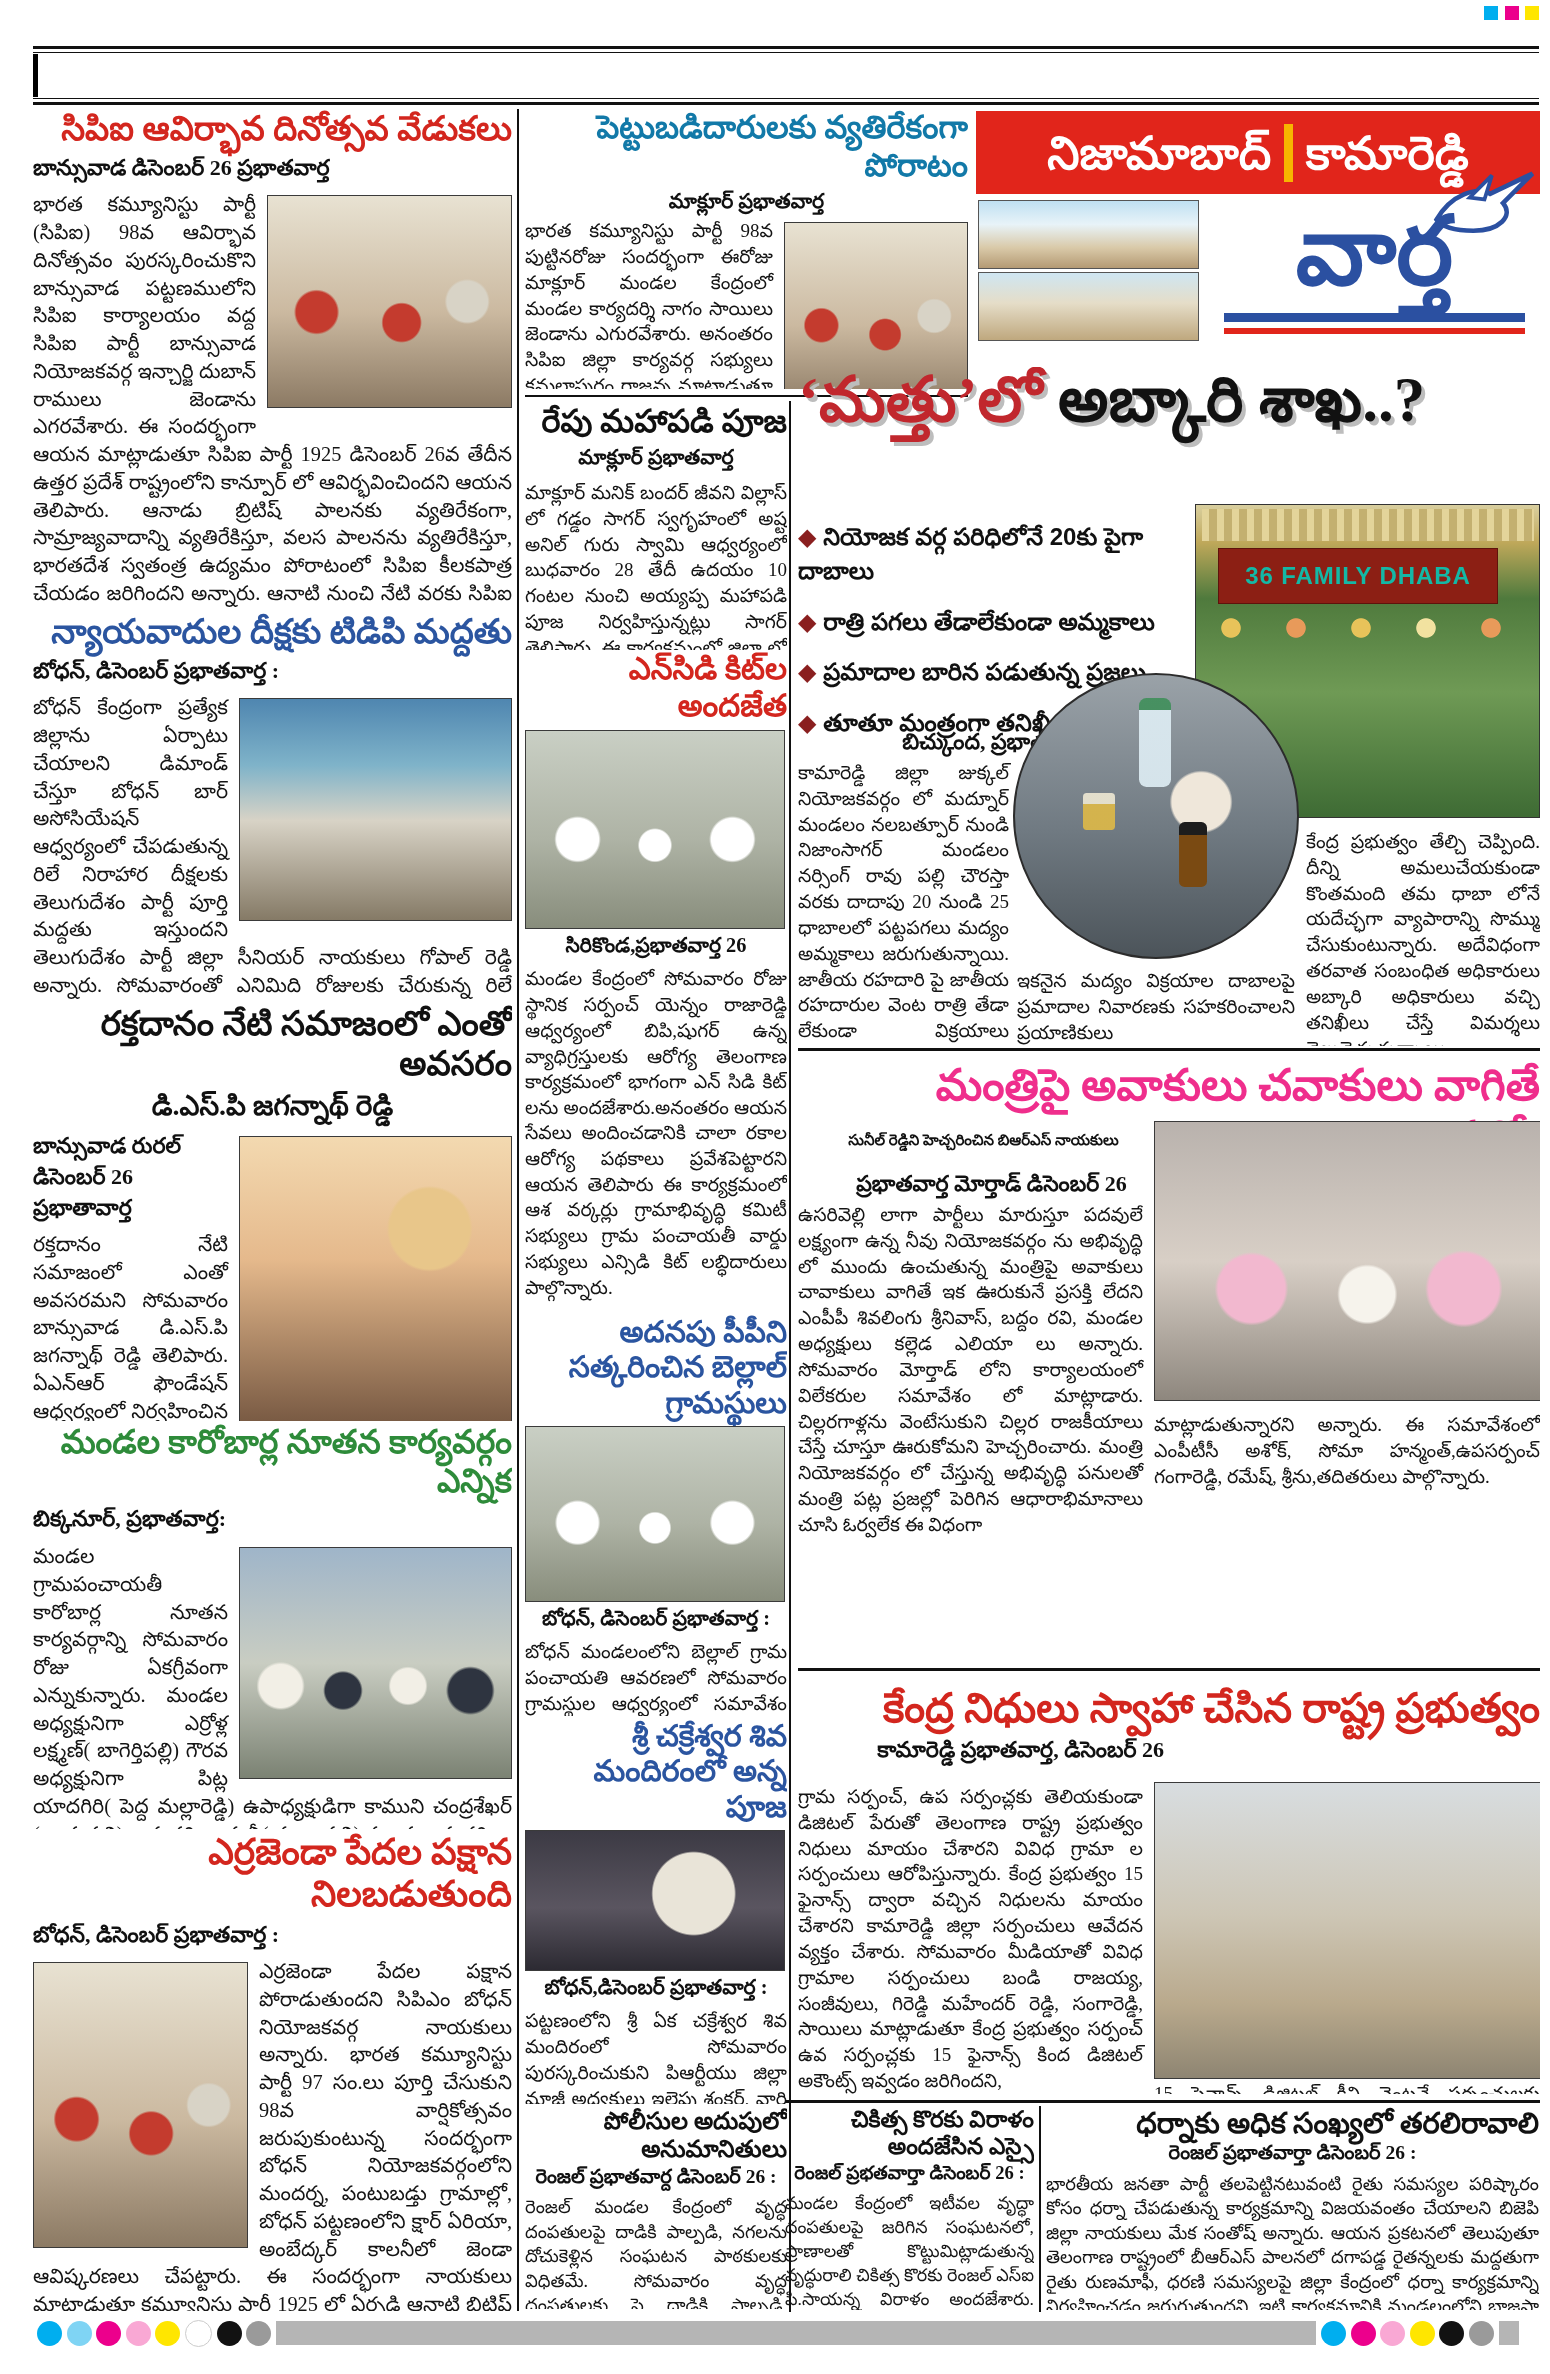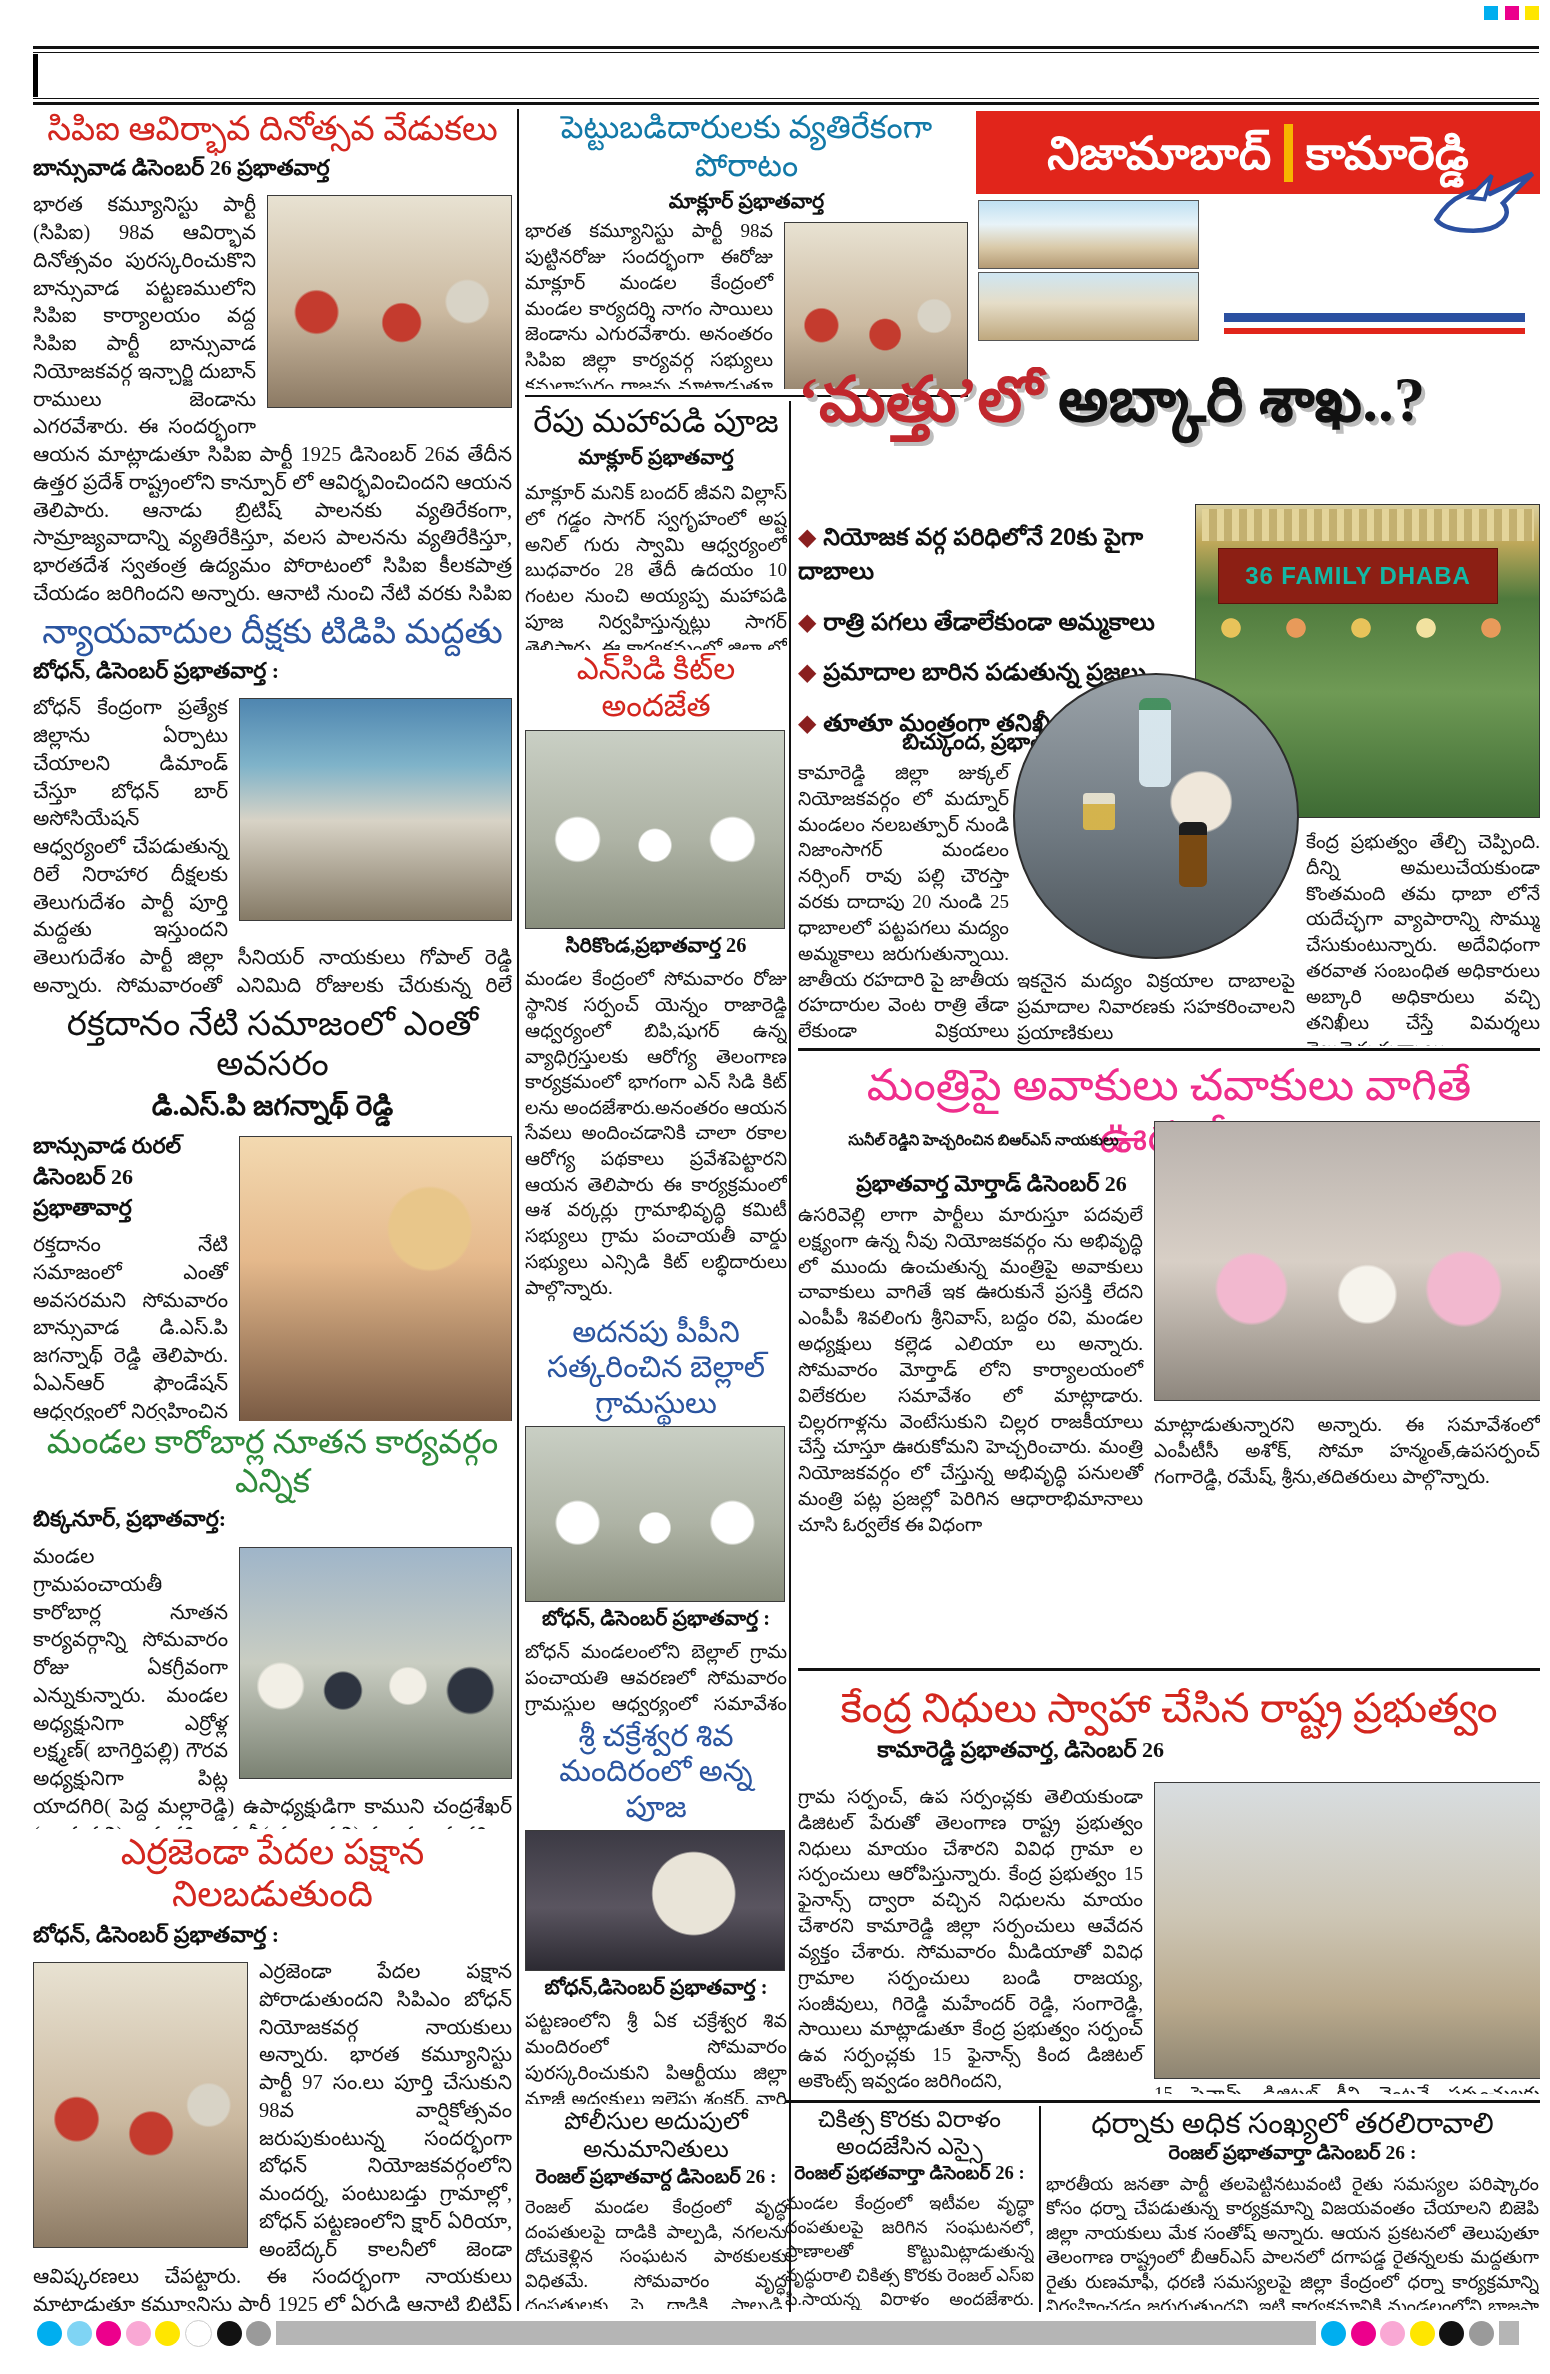--- a/index.html
+++ b/index.html
@@ -1,20 +1,20 @@
 <!DOCTYPE html>
 <html style="font-size:15px"><head>
 <meta charset="utf-8">
 <style>
   html,body{margin:0;padding:0;background:#e8e8e8;}
   #page{position:relative;width:1551px;height:2375px;background:#ffffff;margin:0 auto;
         font-family:"Liberation Serif","DejaVu Serif",serif;color:#111;overflow:hidden;}
   .rule{position:absolute;background:#111;}
   .article{position:absolute;overflow:hidden;}
-  .hl{font-weight:normal;text-align:center;line-height:1.18;margin:0 0 5.6px 0;}
+  .hl{font-weight:bold;text-align:right;line-height:1.18;margin:0 0 5.6px 0;}
   .sub{font-weight:bold;text-align:center;margin:0 0 3.7px 0;}
   .dl{font-weight:bold;font-size:22px;margin:1.9px 0 5.6px 0;}
   .dl.c{text-align:center;}
   .body{font-size:20.4px;line-height:1.36;text-align:justify;color:#141414;}
   .body.sm{font-size:19px;}
   .photo{border:0.9px solid #3a3a3a;position:relative;background:
      linear-gradient(180deg,#cfd8d2 0%,#b9c0b4 45%,#9aa191 70%,#6f7568 100%);}
   .ph-r{float:right;margin:3.7px 0 7.4px 11px;}
   .ph-l{float:left;margin:3.7px 11px 7.4px 0;}
   .ph-flag{background:
@@ -173,20 +173,21 @@
     </div>
     <div id="mphotos">
       <div id="mp1"></div>
       <div id="mp2"></div>
     </div>
     <div id="mlogo">
       <svg id="dove" width="111" height="72" viewBox="0 0 60 39">
         <path d="M4 28 C12 14 26 10 33 14 L56 3 L40 19 C46 26 38 34 24 34 C14 34 7 32 4 28 Z" fill="#ffffff" stroke="#2b50a1" stroke-width="2.5"></path>
         <path d="M22 16 L34 4 L30 17 Z" fill="#ffffff" stroke="#2b50a1" stroke-width="2"></path>
       </svg>
+      <div id="brand">వార్త</div>
       <div id="brandbar1"></div>
       <div id="brandbar2"></div>
     </div>
   </div>
 
   <article id="a1" class="article">
     <h2 class="hl c-red" style="font-size:34px;">సిపిఐ ఆవిర్భావ దినోత్సవ వేడుకలు</h2>
     <div class="dl">బాన్సువాడ డిసెంబర్ 26 ప్రభాతవార్త</div>
     <div class="photo ph-flag ph-r" style="width:243px;height:211px;"></div>
     <div class="body">భారత కమ్యూనిస్టు పార్టీ (సిపిఐ) 98వ ఆవిర్భావ దినోత్సవం పురస్కరించుకొని బాన్సువాడ పట్టణములోని సిపిఐ కార్యాలయం వద్ద సిపిఐ పార్టీ బాన్సువాడ నియోజకవర్గ ఇన్చార్జి దుబాన్ రాములు జెండాను ఎగరవేశారు. ఈ సందర్భంగా ఆయన మాట్లాడుతూ సిపిఐ పార్టీ 1925 డిసెంబర్ 26వ తేదీన ఉత్తర ప్రదేశ్ రాష్ట్రంలోని కాన్పూర్ లో ఆవిర్భవించిందని ఆయన తెలిపారు. ఆనాడు బ్రిటిష్ పాలనకు వ్యతిరేకంగా, సామ్రాజ్యవాదాన్ని వ్యతిరేకిస్తూ, వలస పాలనను వ్యతిరేకిస్తూ, భారతదేశ స్వతంత్ర ఉద్యమం పోరాటంలో సిపిఐ కీలకపాత్ర చేయడం జరిగిందని అన్నారు. ఆనాటి నుంచి నేటి వరకు సిపిఐ పార్టీ కార్మిక కర్షక ఉద్యోగ ఉపాధ్యాయ బడుగు బలహీన వర్గాల ప్రజల కొరకు వారి హక్కుల కొరకు వారి సమస్యల పరిష్కారం కొరకు నిరంతరం పోరాటం చేసే పార్టీ సిపిఐ అని ఆయన తెలియజేశారు. పేద ప్రజలు ఉన్నంతవరకు ఎర్రజెండా ఉంటుందని, ఎర్రజెండా పోరాటాలు ఉంటాయని ఆయన పేర్కొన్నారు. ఈ జెండావిష్కరణలో ఏఐటీయూసీ డివిజన్ కన్వీనర్ డి శంకర్, ఎల్ విట్టల్, గంగాధర్, హనుమాన్లు, వల్లెవు గంగాధర్ తదితరులు పాల్గొన్నారు.</div>

